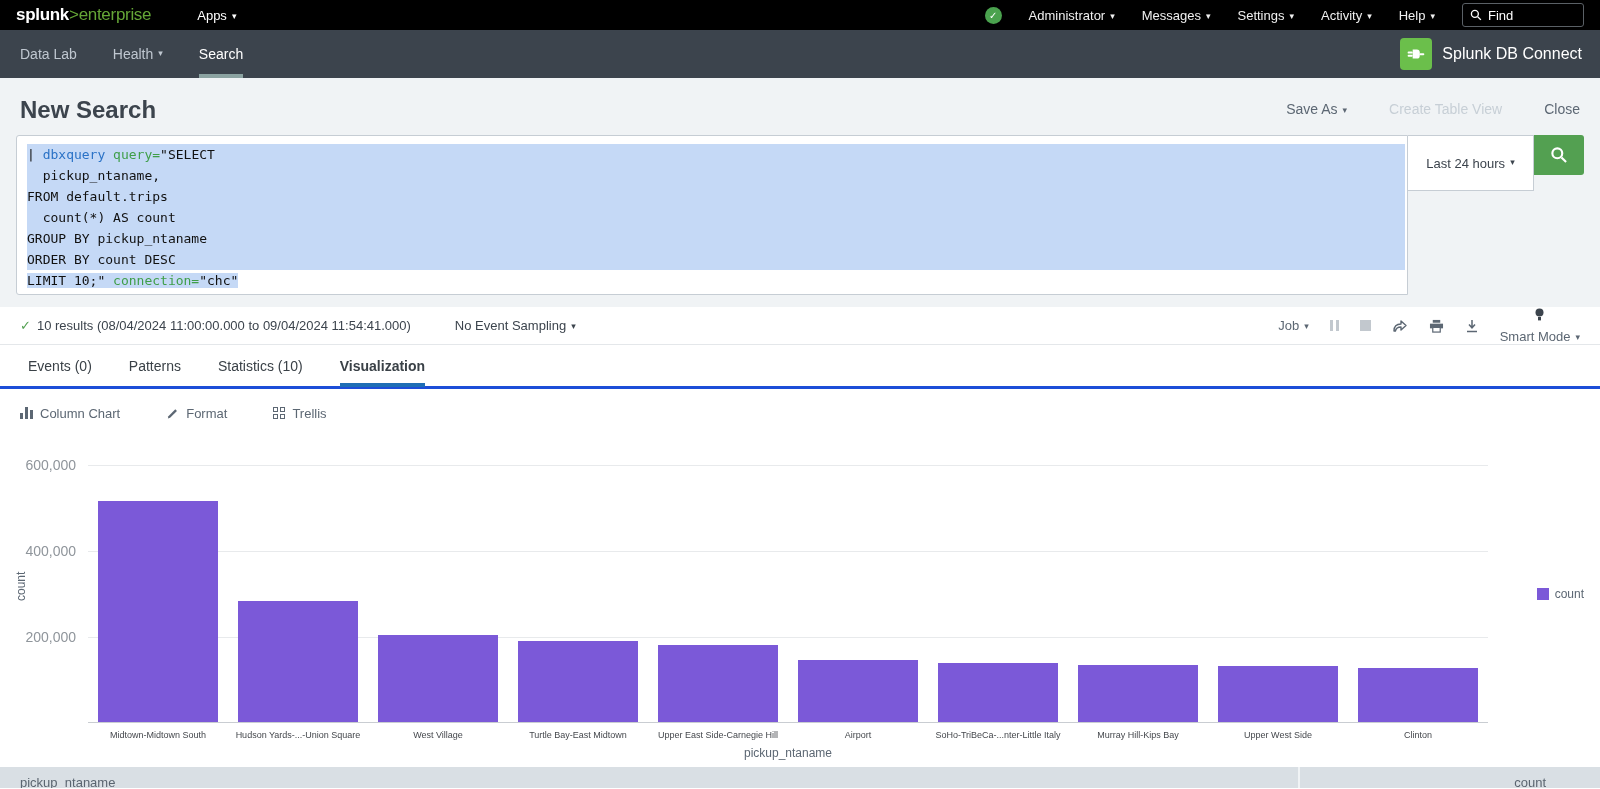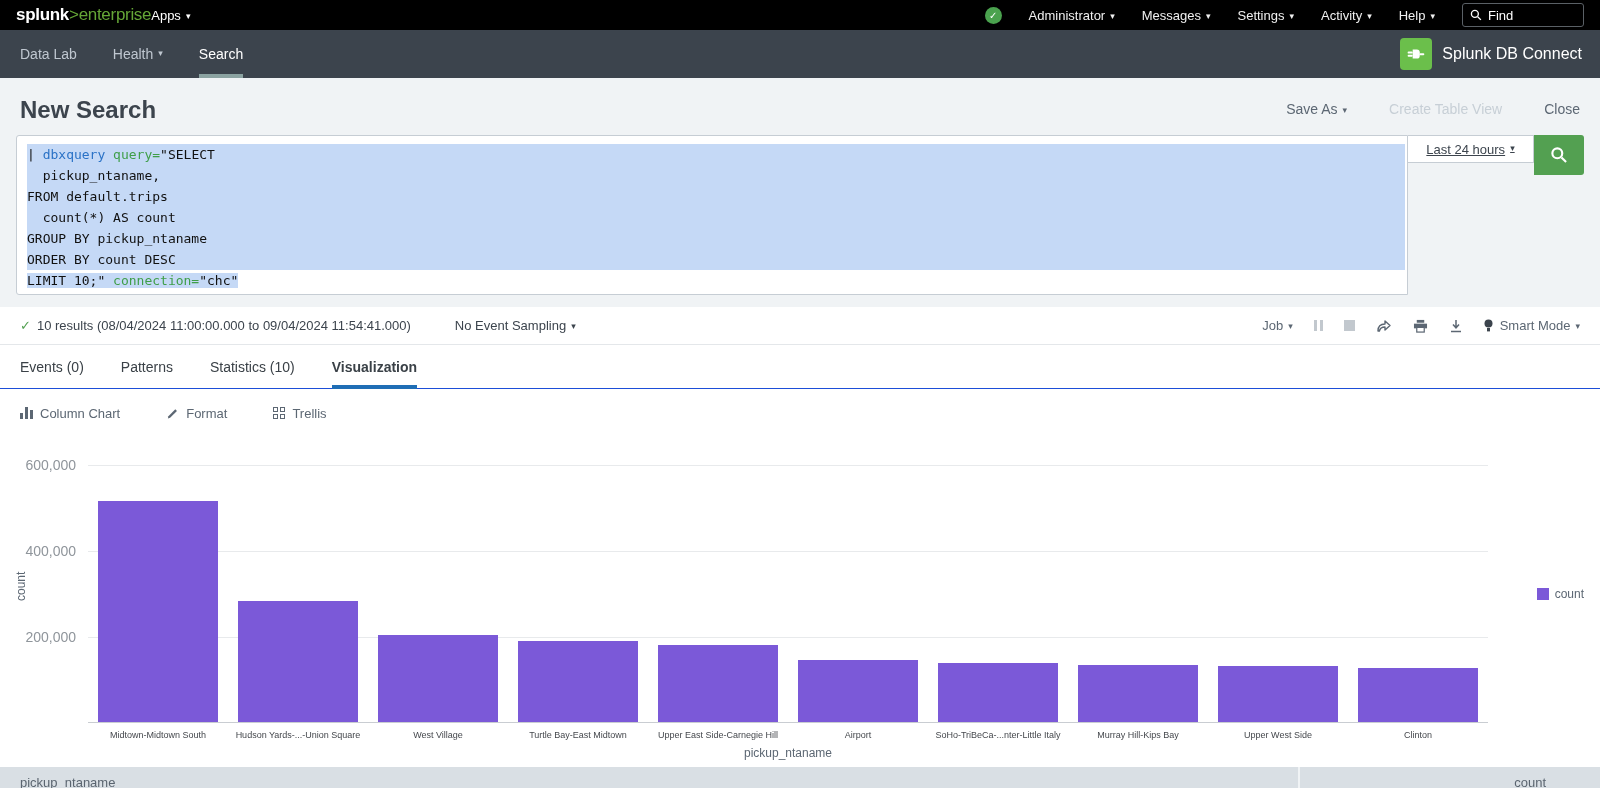--- a/index.html
+++ b/index.html
@@ -5,21 +5,21 @@
   * { margin:0; padding:0; box-sizing:border-box; }
   html,body { width:1600px; height:789px; overflow:hidden; background:#fff;
     font-family:"Liberation Sans", sans-serif; }
   .caret { font-size:9px; margin-left:5px; position:relative; top:-1px; }
 
   
   .topbar { height:30px; background:#000; display:flex; align-items:center; color:#fff; }
   .logo { padding-left:16px; font-size:17px; letter-spacing:-0.3px; white-space:nowrap; }
   .logo .brand { color:#fff; font-weight:bold; }
   .logo .product { color:#65a637; font-weight:normal; }
-  .apps { font-size:13px; color:#fff; cursor:pointer; }
+  .apps { margin-left:46px; font-size:13px; color:#fff; cursor:pointer; }
   .topbar-right { margin-left:auto; display:flex; align-items:center; gap:27px; padding-right:16px; }
   .status-circle { width:17px; height:17px; border-radius:50%; background:#4aa24e; display:flex;
     align-items:center; justify-content:center; font-size:10px; color:#fff; }
   .topmenu { font-size:13px; color:#f0f0f0; cursor:pointer; white-space:nowrap; }
   .findbox { width:122px; height:24px; background:#000; border:1px solid #5a6066; border-radius:3px;
     display:flex; align-items:center; padding:0 7px; gap:6px; }
   .findbox span { font-size:13px; color:#fff; }
 
   
   .appbar { height:48px; background:#3c444d; display:flex; align-items:stretch; }
@@ -44,41 +44,41 @@
   
   .search-row { background:#f0f3f5; padding:0 16px 12px; display:flex; align-items:flex-start; }
   .querybox { flex:1; height:160px; background:#fff; border:1px solid #c6cdd4;
     border-radius:3px 0 0 3px; overflow:hidden; padding:8px 0 0 10px; }
   .qline { font-family:"DejaVu Sans Mono","Liberation Mono",monospace; font-size:13px;
     line-height:21px; white-space:pre; color:#111; }
   .qline.hl { background:#c5d9f6; margin-right:2px; }
   .qline .hlpart { background:#c5d9f6; }
   .tok-k { color:#2a72c6; }
   .tok-a { color:#3f9e49; }
-  .timebtn { width:126px; height:28px; background:#fff; border:1px solid #c6cdd4; border-left:none;
-    display:flex; align-items:center; justify-content:center; font-size:13px; color:#3c444d; cursor:pointer;text-decoration:underline; }
+  .timebtn { width:126px; height:56px; background:#fff; border:1px solid #c6cdd4; border-left:none;
+    display:flex; align-items:center; justify-content:center; font-size:13px; color:#3c444d; cursor:pointer; }
   .searchbtn { width:50px; height:40px; background:#53a051; border-radius:0 3px 3px 0;
     display:flex; align-items:center; justify-content:center; cursor:pointer; }
 
   
   .results-bar { height:38px; background:#fff; border-bottom:1px solid #e4e7ea; display:flex;
     align-items:center; padding:0 20px; }
   .result-check { color:#53a051; font-size:13px; margin-right:6px; }
   .result-text { font-size:13px; color:#3c444d; }
   .sampling { font-size:13px; color:#3c444d; margin-left:44px; cursor:pointer; }
   .job-controls { margin-left:auto; display:flex; align-items:center; gap:21px; }
   .job-label, .mode-label { font-size:13px; color:#5c6773; cursor:pointer; white-space:nowrap; }
   .icon-btn { display:flex; align-items:center; cursor:pointer; }
   .pause-icon { display:flex; gap:3px; }
   .pause-icon i { display:block; width:3px; height:11px; background:#c2c8ce; }
   .stop-icon { width:11px; height:11px; background:#c2c8ce; }
-  .mode-group { display:flex; align-items:center; gap:7px; }
-
-  
-  .tabs-bar { height:44px; border-bottom:1px solid #1d4ed8; display:flex; gap:37px; padding:0 20px; }
+  .mode-group { display:flex; align-items:center; gap:7px;flex-direction:column; }
+
+  
+  .tabs-bar { height:44px; border-bottom:3px solid #1d4ed8; display:flex; gap:37px; padding:0 28px; }
   .tab { position:relative; display:flex; align-items:center; font-size:14px; color:#3a4147; cursor:pointer; }
   .tab.active { font-weight:bold; }
   .tab.active::after { content:""; position:absolute; left:0; right:0; bottom:-1px; height:4px; background:#1f6eb5; }
 
   
   .viz-toolbar { height:48px; display:flex; align-items:center; gap:46px; padding:0 20px; }
   .viz-item { display:flex; align-items:center; gap:7px; font-size:13px; color:#5c6773; cursor:pointer; }
   .colchart-icon { display:flex; align-items:flex-end; gap:2px; height:12px; }
   .colchart-icon i { display:block; width:3px; background:#5c6773; }
   .trellis-icon { display:grid; grid-template-columns:5px 5px; grid-gap:2px; }

